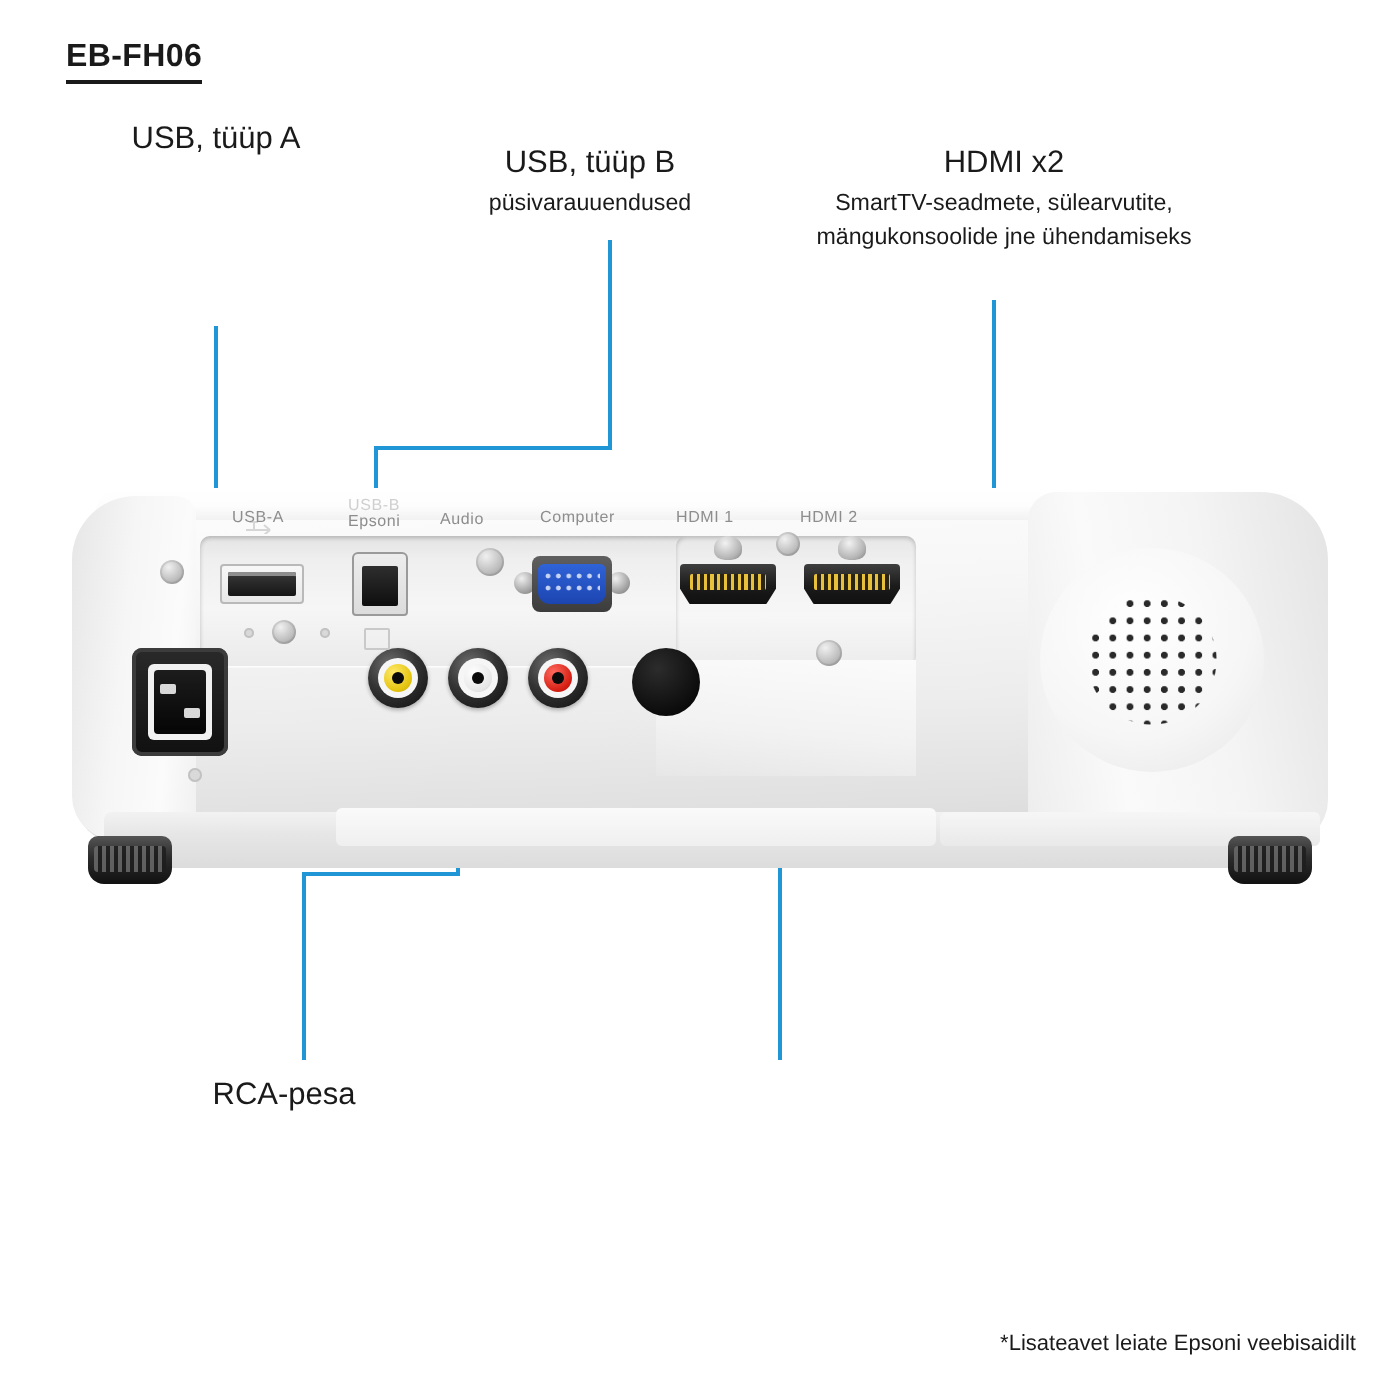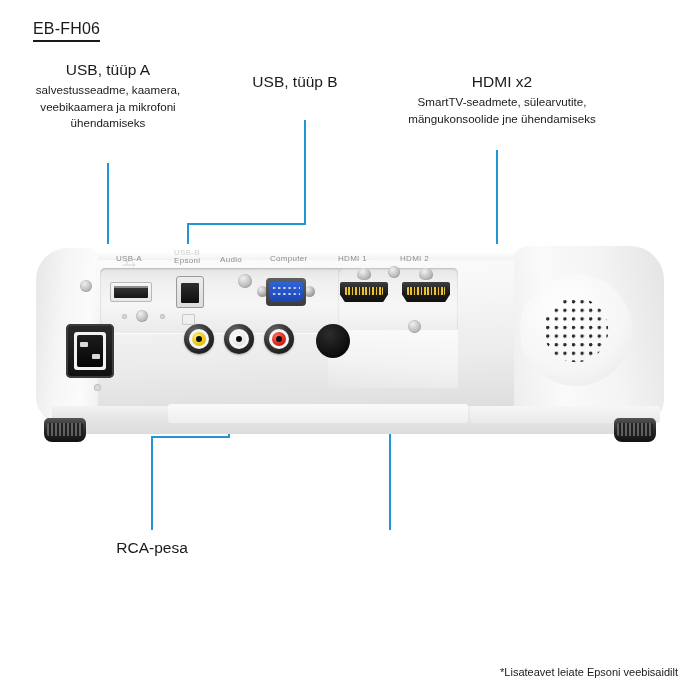--- a/index.html
+++ b/index.html
@@ -9,41 +9,41 @@
     font-family:"Liberation Sans", sans-serif;
     color:#1a1a1a;
     position:relative;
     overflow:hidden;
   }
   #stage{position:absolute;left:0;top:0;width:700px;height:700px;}
 
   
   .model-title{
     position:absolute;left:33px;top:20px;
-    font-size:16px;font-weight:400;letter-spacing:.2px;
+    font-size:16px;font-weight:700;letter-spacing:.2px;
     padding-bottom:2px;
     border-bottom:2px solid #1a1a1a;
     display:inline-block;
   }
 
   
   .callout{position:absolute;text-align:center;}
   .callout .c-head{
     font-size:15.5px;font-weight:400;color:#1a1a1a;
     line-height:19px;white-space:nowrap;
   }
   .callout .c-body{
     font-size:11.6px;color:#1a1a1a;line-height:16.5px;
     margin-top:3px;
   }
 
   .co-usba   {left:8px;  top:60px; width:200px;}
   .co-usbb   {left:210px;top:72px; width:170px;}
   .co-hdmi   {left:392px;top:72px; width:220px;}
-  .co-rca    {left:62px; top:538px;width:180px;}
+  .co-rca    {left:52px; top:538px;width:180px;}
   .co-vga    {left:288px;top:538px;width:220px;}
 
   .footnote{
     position:absolute;right:22px;bottom:22px;
     font-size:11px;color:#1a1a1a;white-space:nowrap;margin-left:13px;
   }
 
   
   #leaders{position:absolute;left:0;top:0;width:700px;height:700px;}
 
@@ -395,25 +395,25 @@
 
     <div class="plinth"></div>
     <div class="plinth-lip"></div>
     <div class="plinth-lip2"></div>
     <div class="foot foot-l"></div>
     <div class="foot foot-r"></div>
   </div>
 
   <div class="callout co-usba">
     <div class="c-head">USB, tüüp A</div>
-    <div class="c-body">salvestusseadme, kaamera, veebikaamera ja mikrofoni ühendamiseks</div>
   </div>
 
   <div class="callout co-usbb">
     <div class="c-head">USB, tüüp B</div>
+    <div class="c-body">püsivarauuendused</div>
   </div>
 
   <div class="callout co-hdmi">
     <div class="c-head">HDMI x2</div>
     <div class="c-body">SmartTV-seadmete, sülearvutite, mängukonsoolide jne ühendamiseks</div>
   </div>
 
   <div class="callout co-rca">
     <div class="c-head">RCA-pesa</div>
   </div>

